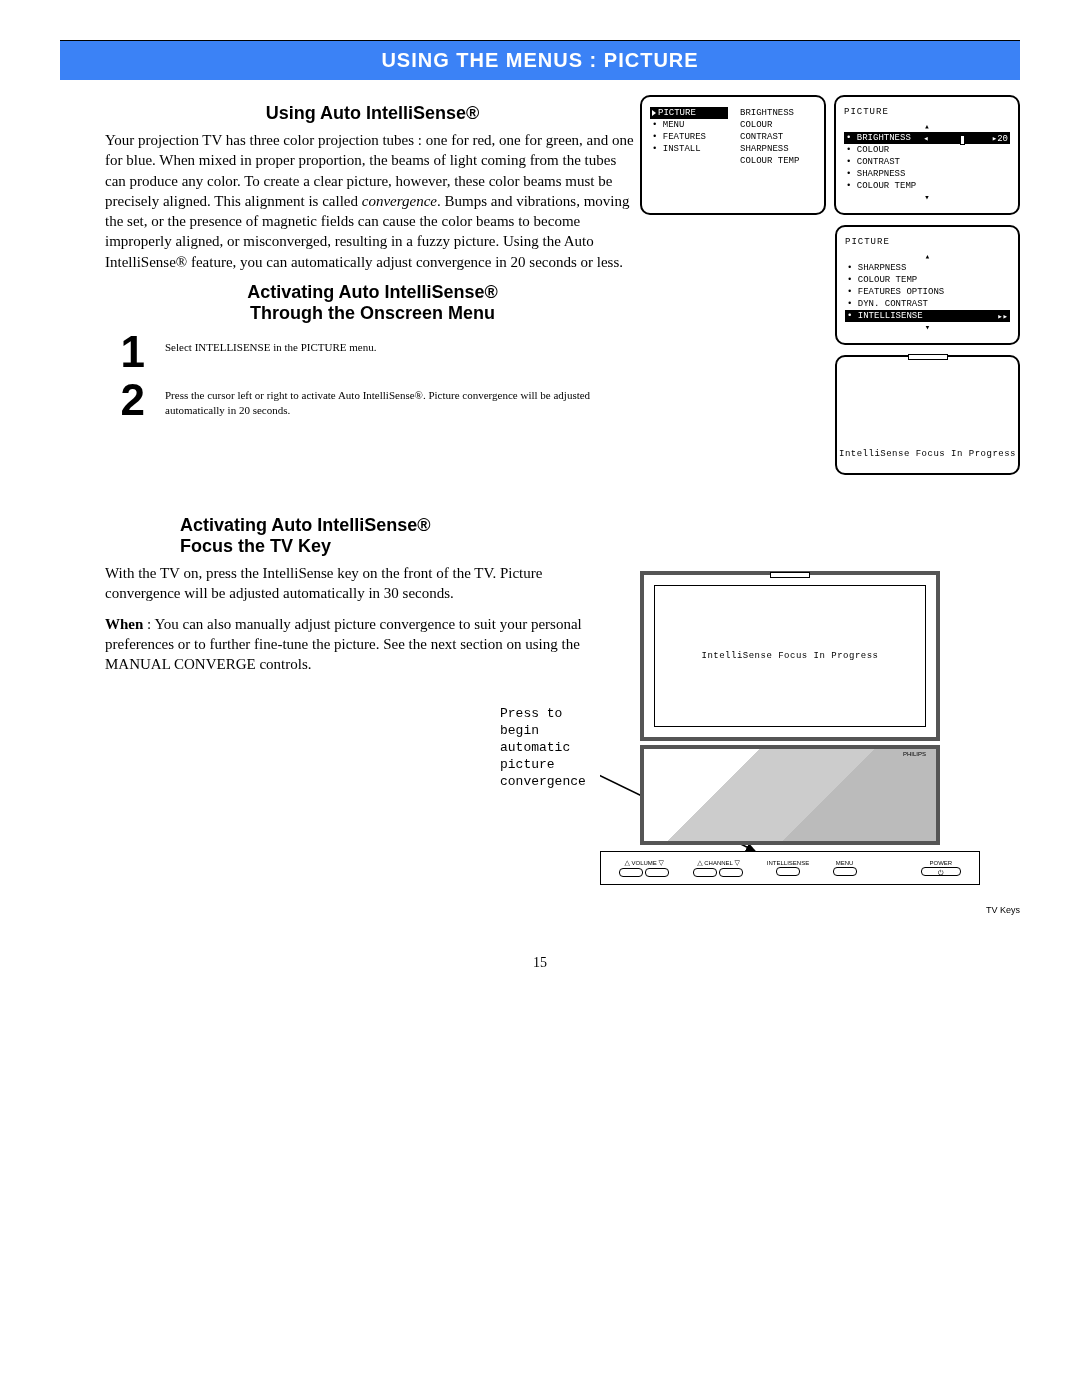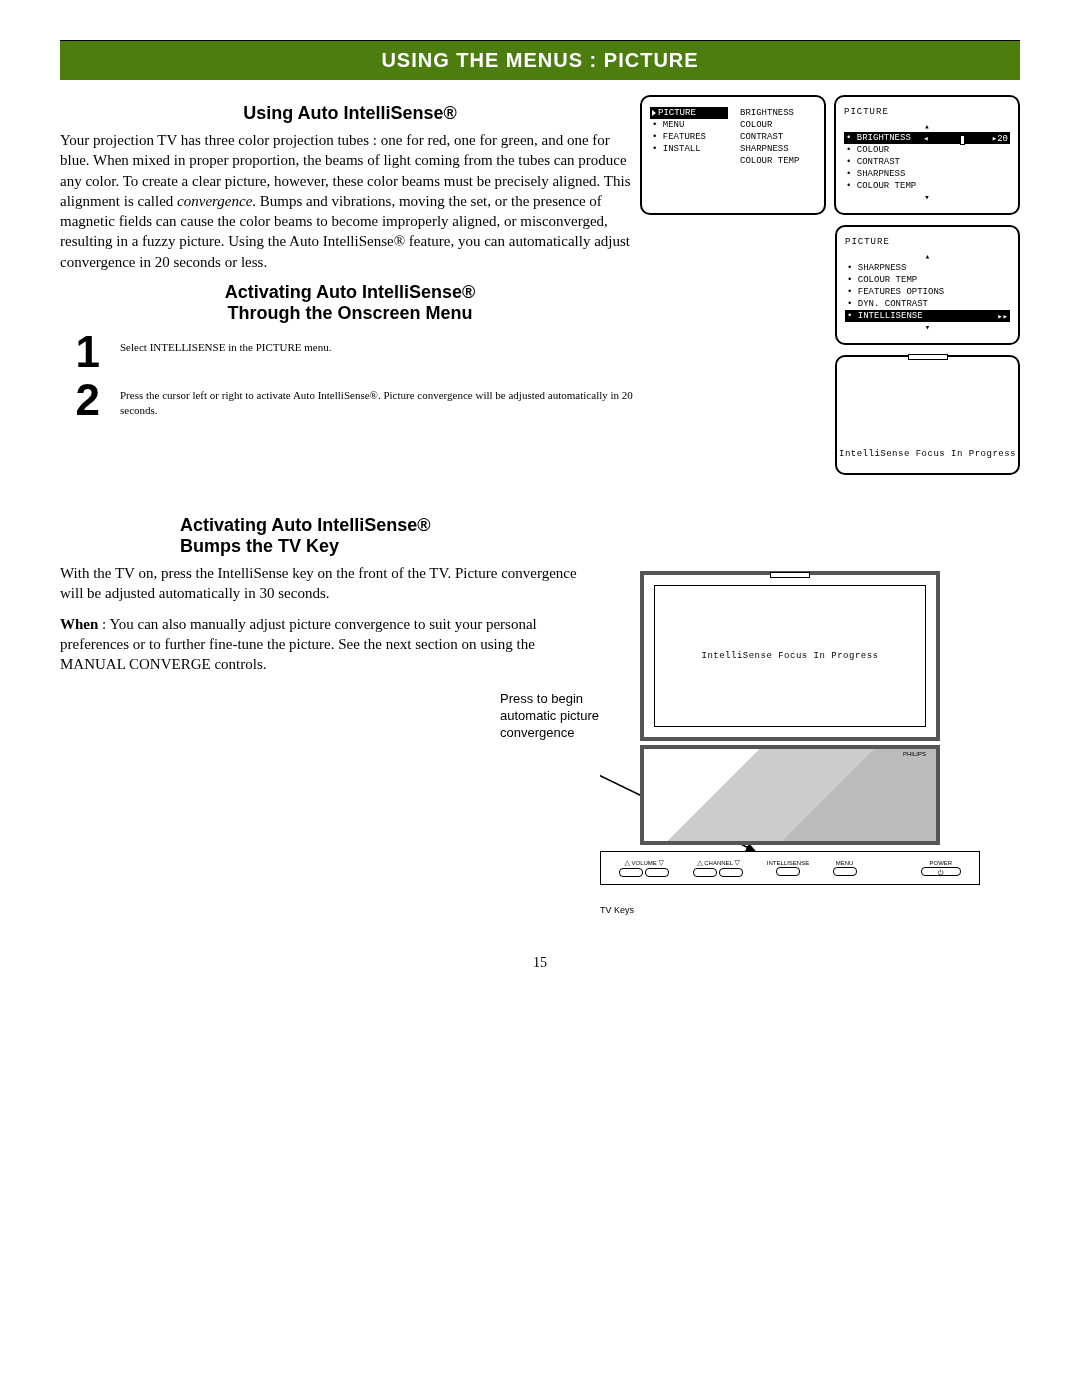--- a/index.html
+++ b/index.html
@@ -5,21 +5,21 @@
   * { box-sizing: border-box; margin: 0; padding: 0; }
   body {
     font-family: Georgia, 'Times New Roman', serif;
     background: #fff;
     width: 1080px;
     margin: 0 auto;
     padding: 40px 60px 60px 60px;
     color: #000;
   }
   .title-bar {
-    background: #4d7c0f;
+    background: #3b82f6;
     color: #fff;
     text-align: center;
     padding: 8px 0;
     font-family: Arial, Helvetica, sans-serif;
     font-weight: bold;
     font-size: 20px;
     font-variant: small-caps;
     letter-spacing: 1px;
     margin-bottom: 15px;
   }
@@ -33,20 +33,21 @@
   .body-text {
     font-size: 15px;
     line-height: 1.35;
     margin-bottom: 10px;
   }
   .body-text .italic { font-style: italic; }
   .body-text .bold { font-weight: bold; }
   .content-row {
     display: flex;
     align-items: flex-start;
+    margin-left: 45px;
   }
   .left-col { flex: 1 1 55%; }
   .right-col { flex: 0 0 380px; }
   .step-row { display: flex; align-items: flex-start; gap: 20px; margin: 4px 0; }
   .big-num {
     font-family: Arial, Helvetica, sans-serif;
     font-weight: bold;
     font-size: 44px;
     line-height: 1;
     width: 40px;
@@ -123,24 +124,24 @@
     padding: 2px 6px;
   }
   .key-group { text-align:center; }
   .key-btn {
     display:inline-block; width:24px; height:9px;
     border:1px solid #000; border-radius:4px; margin:1px 1px 0 1px;
   }
   .key-btn.wide { width: 40px; }
   .tri-up { font-size: 7px; }
   .tri-down { font-size:7px; }
-  .tv-keys-label { text-align:left; font-family: Arial; font-size:9px; margin-top:4px;}
+  .tv-keys-label { text-align:right; font-family: Arial; font-size:9px; margin-top:4px;}
   .callout {
-    position:absolute; left:-100px; top:120px; width:100px;
-    font-family: Liberation Sans, sans-serif; font-size:13px; line-height:1.3;
+    position:absolute; left:-100px; top:135px; width:100px;
+    font-family: Liberation Mono, monospace; font-size:13px; line-height:1.3;
   }
   .arrow-svg { position:absolute; left:0px; top:170px; pointer-events:none;}
   .page-num { text-align:center; font-size:14px; margin-top:40px;}
   hr.thin { border:none; border-top:1px solid #000; margin: 0;}
 </style>
 </head>
 <body>
 
 <hr class="thin">
 <div class="title-bar">USING THE MENUS : PICTURE</div>
@@ -216,21 +217,21 @@
     <div class="osd-box" style="width:185px; margin-left:auto; min-height:120px; position:relative;">
       <div class="tv-screen-tab"></div>
       <div style="position:absolute; bottom:14px; left:0; right:0; text-align:center; letter-spacing:0.5px;">IntelliSense Focus In Progress</div>
     </div>
   </div>
 </div>
 
 <div style="margin-top:30px;">
   <div class="sub-heading" style="text-align:left; margin-left:120px;">
     <span>Activating Auto IntelliSense®</span><br>
-    <span>Bumps the TV Key</span>
+    <span>Focus the TV Key</span>
   </div>
   <div class="content-row">
     <div class="left-col" style="flex: 1 1 48%;">
       <p class="body-text">With the TV on, press the IntelliSense key on the front of the TV. Picture convergence will be adjusted automatically in 30 seconds.</p>
       <p class="body-text">
         <span class="bold">When</span><span> : You can also manually adjust picture convergence to suit your personal preferences or to further fine-tune the picture. See the next section on using the MANUAL CONVERGE controls.</span>
       </p>
     </div>
     <div class="right-col" style="flex:0 0 420px; position:relative;">
       <div class="tv-illus">

